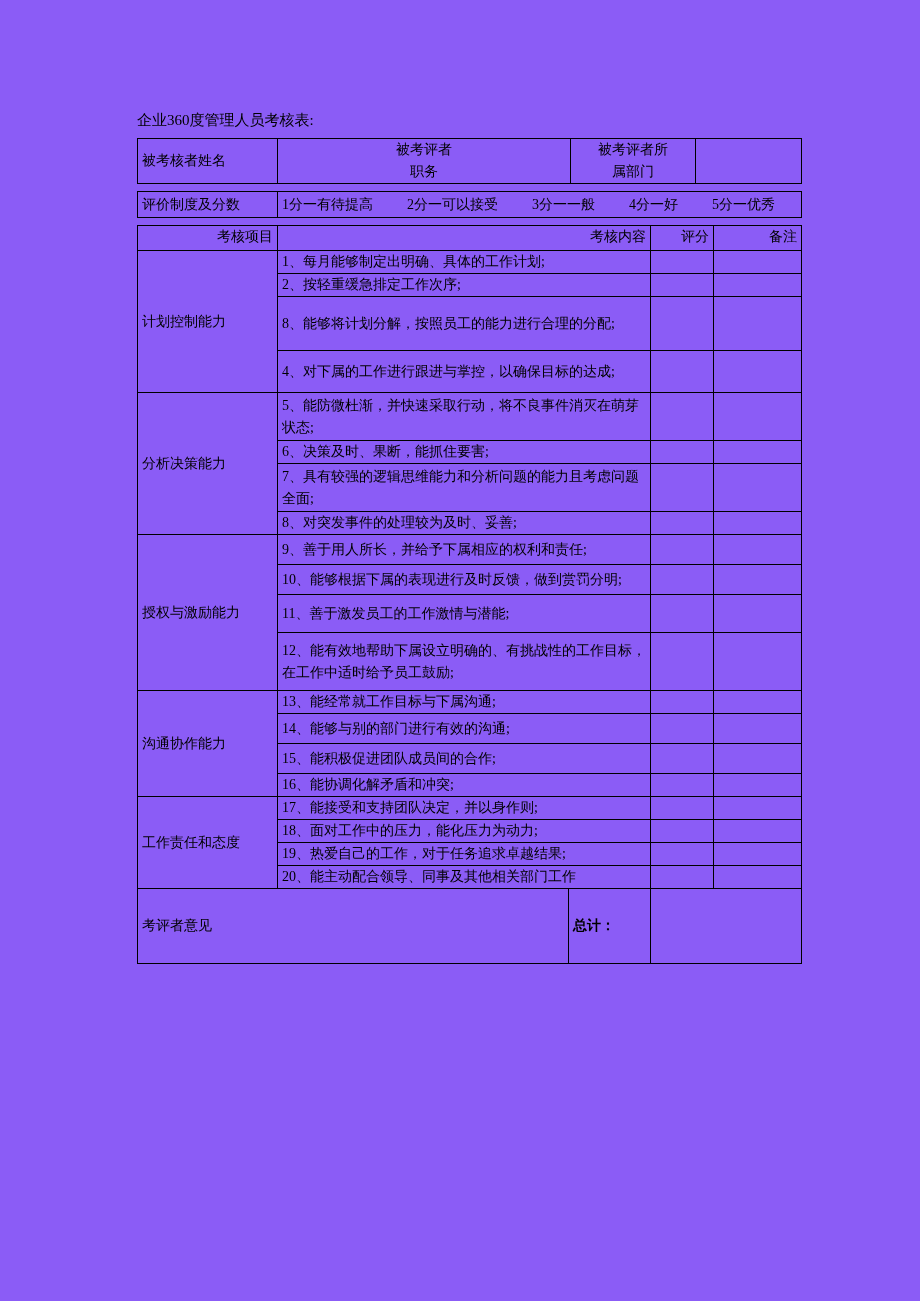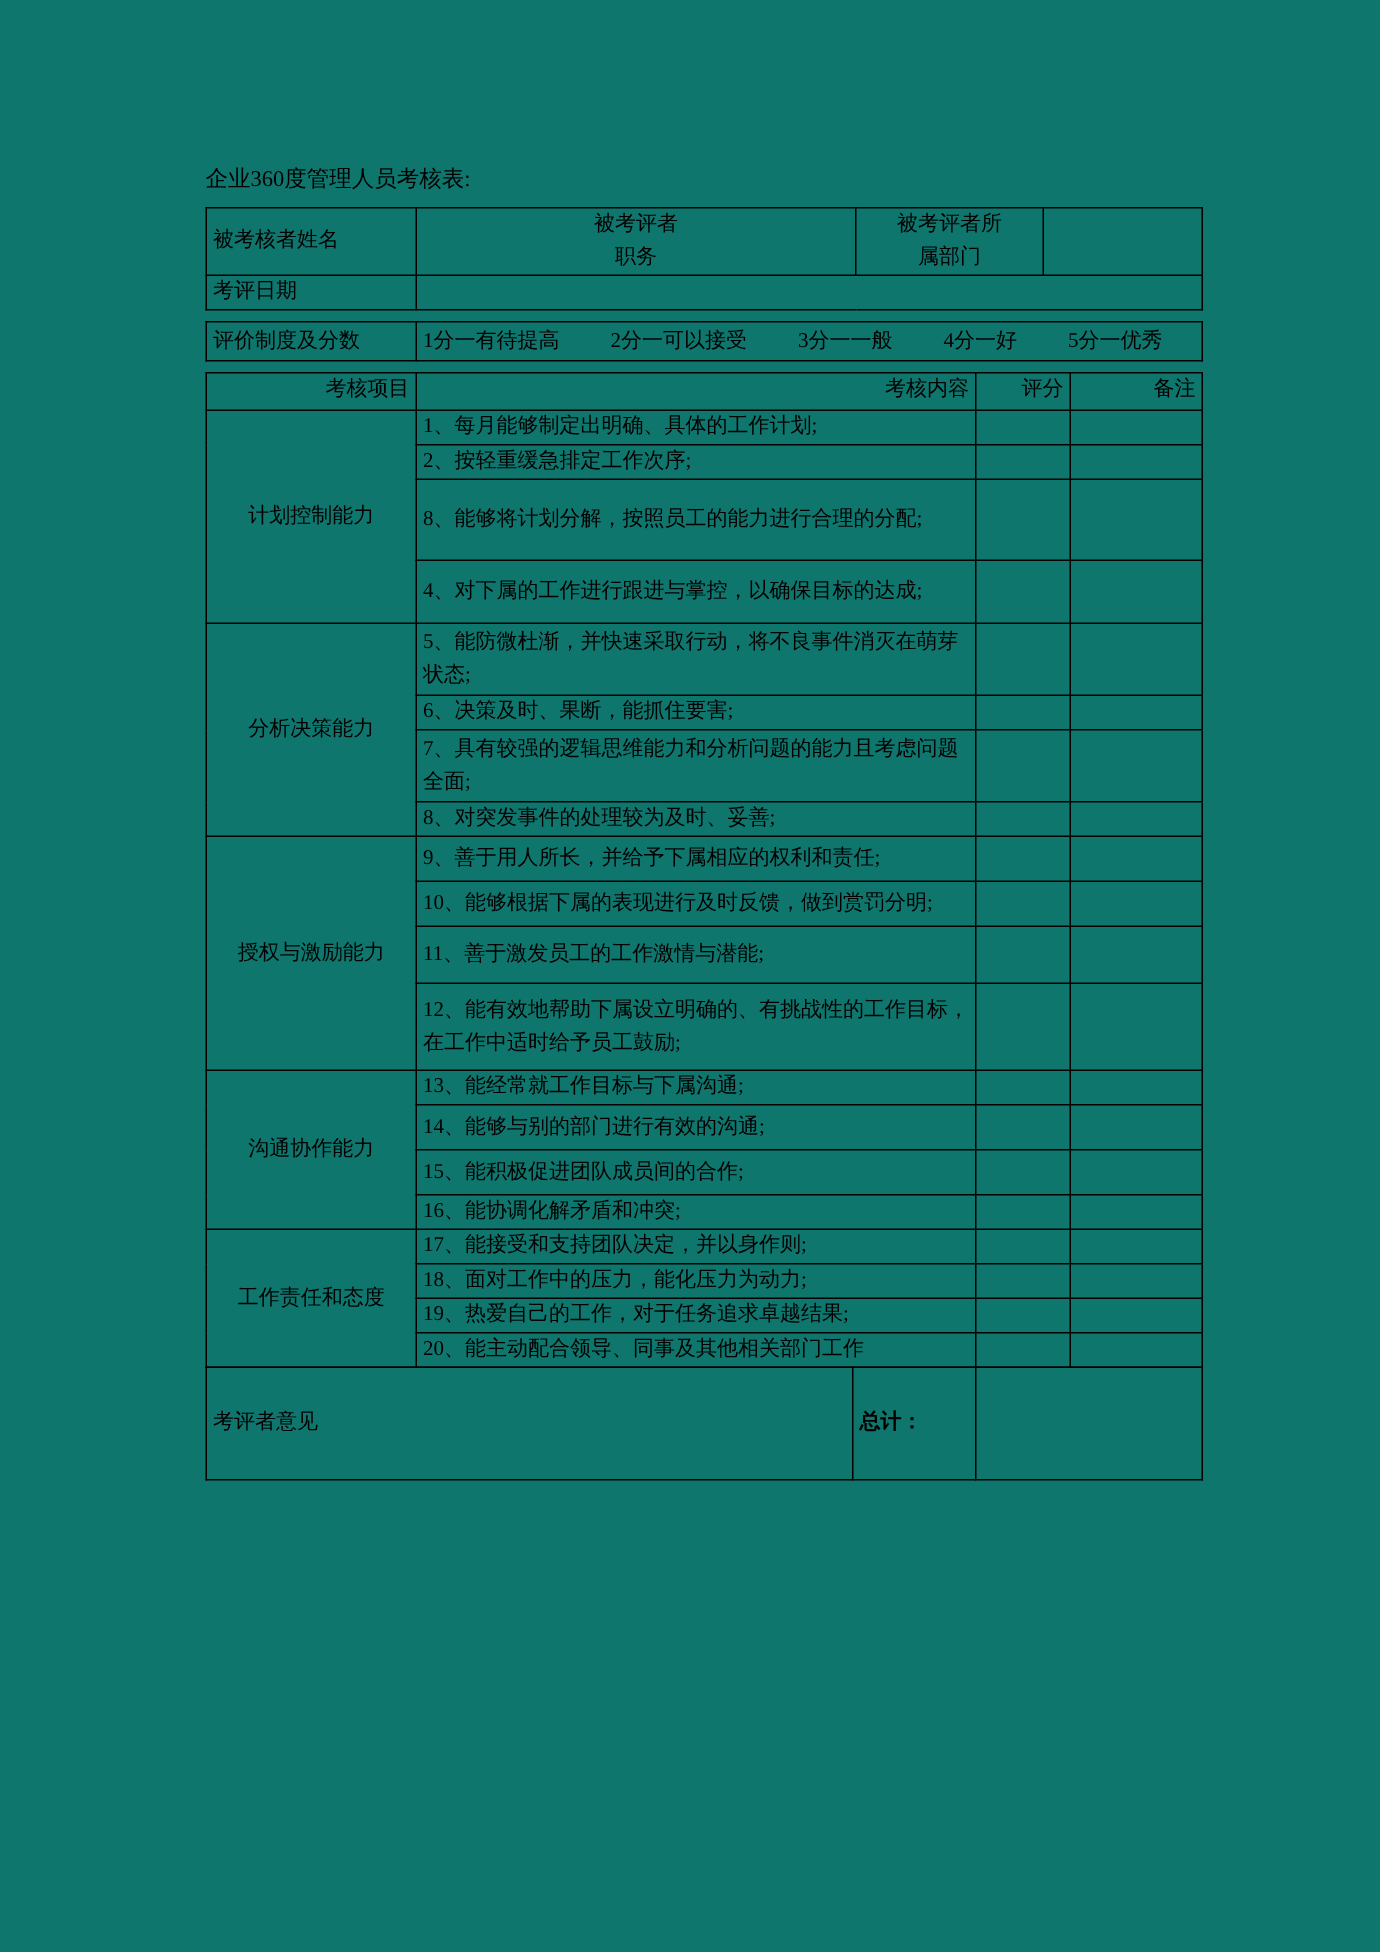--- a/index.html
+++ b/index.html
@@ -3,21 +3,21 @@
 <meta charset="utf-8">
 <style>
   * { box-sizing: border-box; }
   html,body { margin:0; padding:0; }
   body {
     width:920px; height:1301px;
     background:#ffffff;
     color:#000;
     font-family:"Liberation Serif","DejaVu Serif",serif;
   }
-  .page { position:relative; width:920px; height:1301px; background:#0f766e; overflow:hidden; }
+  .page { position:relative; width:920px; height:1301px; background:#8b5cf6; overflow:hidden; }
   .doc { position:absolute; left:137px; top:110px; width:666px; }
 
   .title { font-size:15px; line-height:20px; }
   .identity { font-size:14px; line-height:20px; margin-top:2px; white-space:nowrap; }
   .identity .sp-a { margin-left:78px; }
   .identity .sp-b { margin-left:27px; }
   .identity .sp-c { margin-left:26px; }
   .box { padding:0 1px; }
 
   table.t { border-collapse:collapse; table-layout:fixed; width:664px; }
@@ -32,21 +32,21 @@
   }
   .mt { margin-top:7px;padding-left:17px; }
   .info-table { margin-top:8px; }
   .footer-table { margin-top:-1px; }
 
   .h23{height:23px} .h25{height:25px} .h26{height:26px} .h30{height:30px}
   .h38{height:38px} .h42{height:42px} .h45{height:45px} .h48{height:48px}
   .h54{height:54px} .h58{height:58px} .h75{height:75px}
 
   td.center { text-align:center; }
-  td.cat { text-align:center; }
+  td.cat { text-align:left; }
   td.vtop { vertical-align:top; padding-top:2px; }
   td.lbl { padding-left:2px; }
   td.date-lbl { padding-left:26px; }
   td.scale-cell { padding-left:9px; }
   .scale-seg { margin-right:34px;margin-top:48px; }
   .scale-seg:last-child { margin-right:0; }
   td.opinion { vertical-align:top; padding-top:6px; padding-left:3px; }
   td.total { font-weight:bold; padding-left:8px; }
   tr.hdr td { text-align:right;font-family:Liberation Mono, monospace; }
 </style>
@@ -72,24 +72,20 @@
         <td class="center">
           <div>被考评者</div>
           <div>职务</div>
         </td>
         <td class="center">
           <div>被考评者所</div>
           <div>属部门</div>
         </td>
         <td></td>
       </tr>
-      <tr class="h23">
-        <td class="date-lbl">考评日期</td>
-        <td colspan="3"></td>
-      </tr>
     </tbody>
       </table>
 
     <table class="t mt">
       <colgroup>
           <col style="width:140px">
           <col style="width:524px">
         </colgroup>
       <tbody>
           <tr class="h26">

